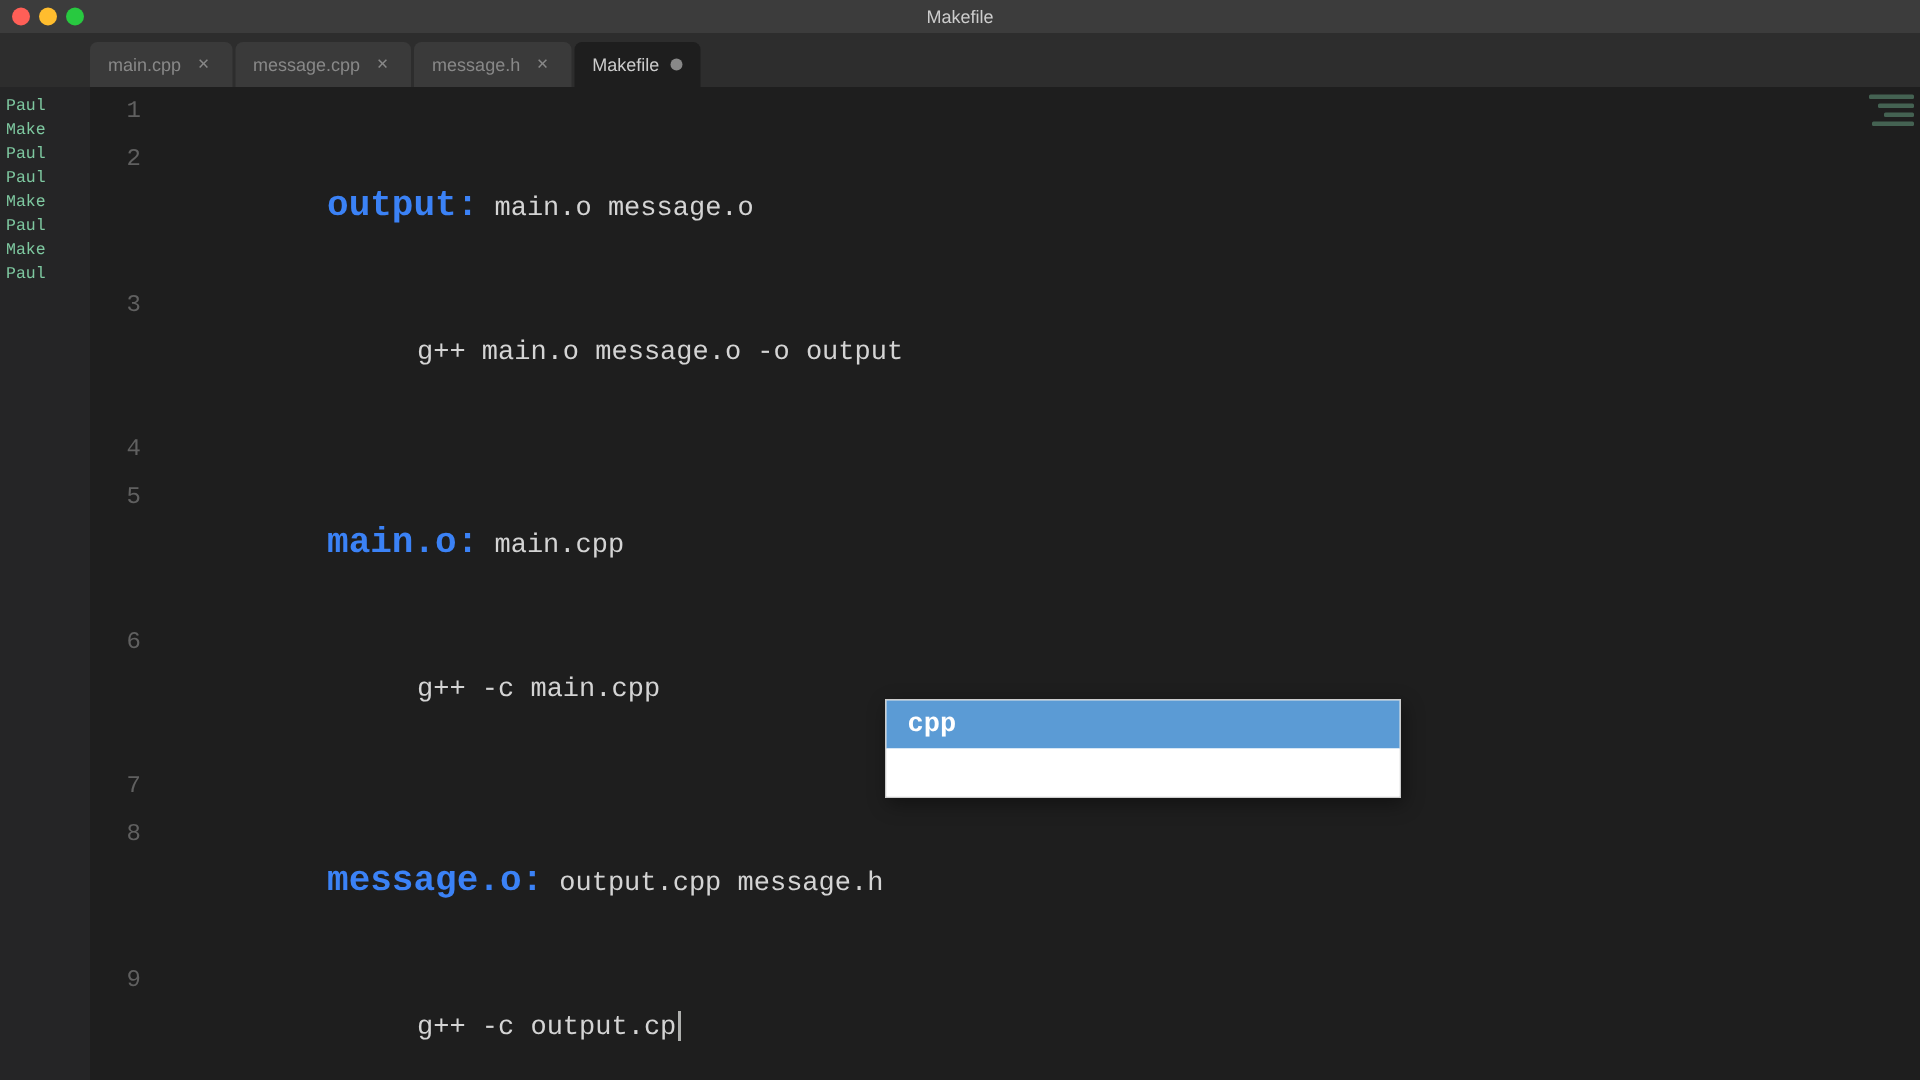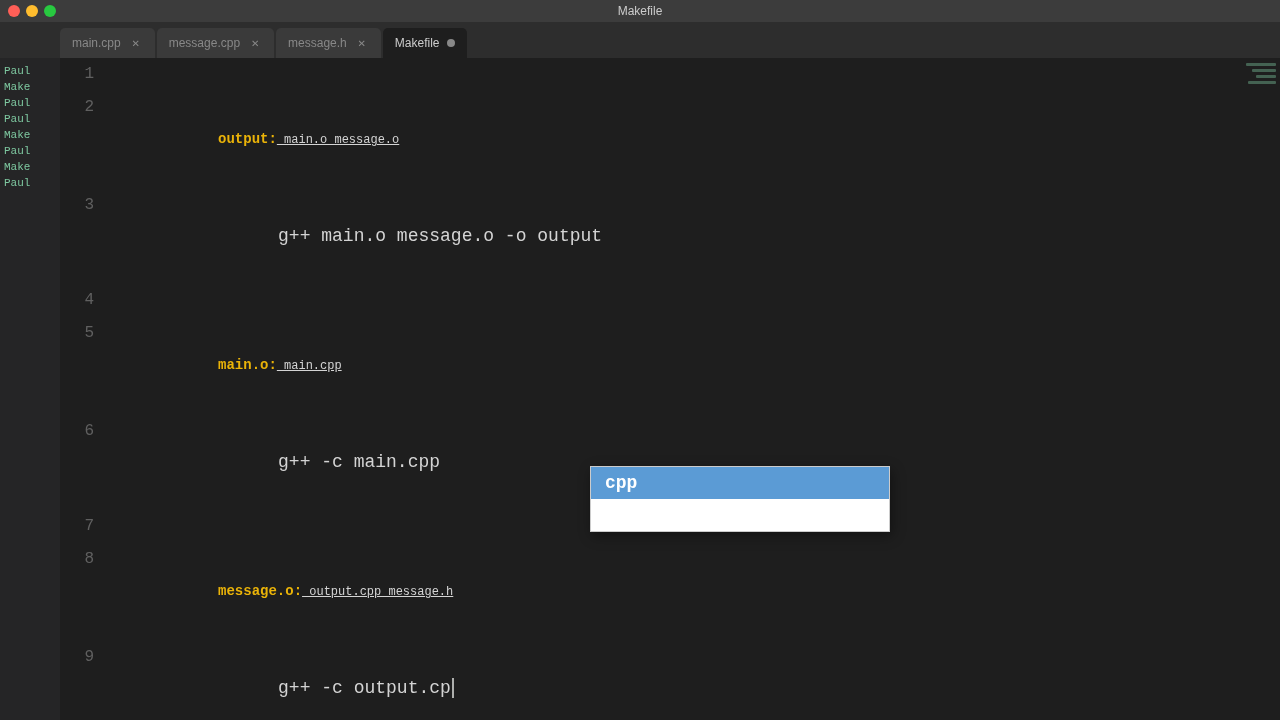--- a/index.html
+++ b/index.html
@@ -159,33 +159,33 @@
       flex-shrink: 0;
     }
 
     .line-content {
       flex: 1;
       white-space: pre;
       color: #d4d4d4;
     }
 
     
-    .target { color: #eab308; font-weight: bold; font-size: 14px; }
-    .dep { color: #d4d4d4; font-size: 12px; text-decoration: underline; }
+    .target { color: #3b82f6; font-weight: bold; font-size: 24px; }
+    .dep { color: #d4d4d4; font-size: 18px; }
     .cmd { color: #d4d4d4; font-size: 18px; margin-top: 40px; }
     .cmd-indent { padding-left: 60px; }
 
     
     .autocomplete {
       position: absolute;
       background: white;
       border: 1px solid #ccc;
       box-shadow: 2px 4px 12px rgba(0,0,0,0.4);
       z-index: 100;
-      width: 300px;
+      width: 344px;
       left: 530px;
       top: 408px;
     }
 
     .autocomplete-item {
       padding: 6px 14px;
       font-size: 18px;
       font-family: 'Menlo', 'Monaco', 'Courier New', monospace;
       cursor: pointer;
     }

